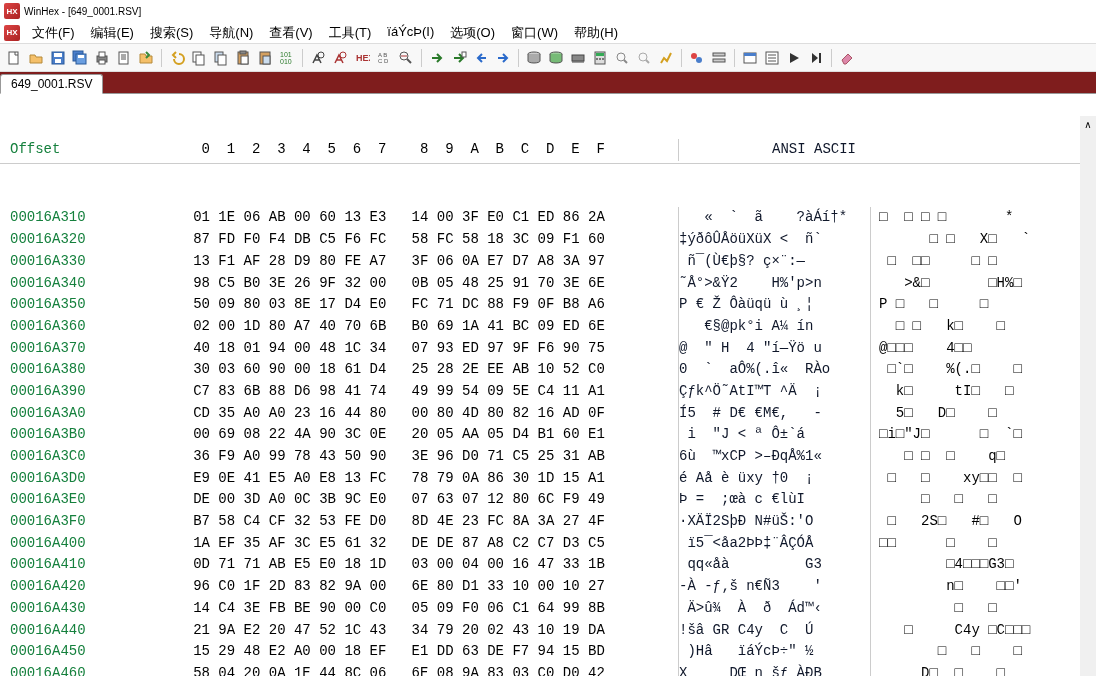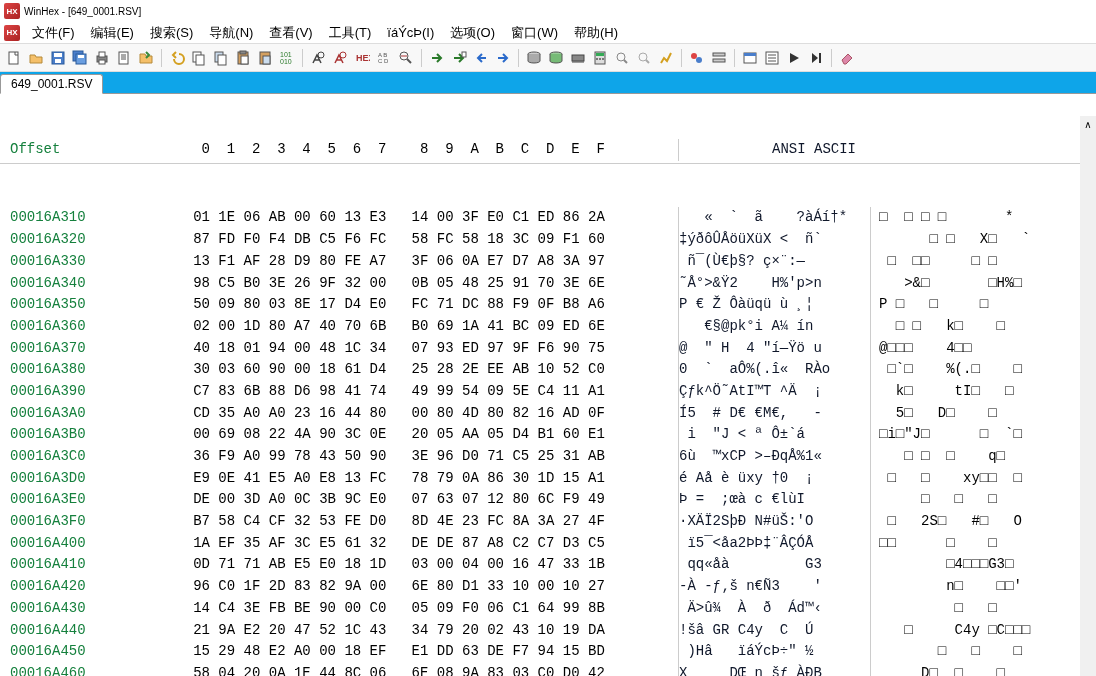--- a/index.html
+++ b/index.html
@@ -6,21 +6,21 @@
   body { font-family: "Microsoft YaHei", Arial, sans-serif; font-size: 12px; background: #fff; width: 1096px; height: 676px; overflow: hidden; }
   .titlebar { display: flex; align-items: center; height: 22px; padding: 2px 4px; background: #fff; }
   .titlebar .icon { width: 16px; height: 16px; margin-right: 4px; background: linear-gradient(135deg,#d44,#a22); border-radius: 2px; display:flex; align-items:center; justify-content:center; color:#fff; font-size:8px; font-weight:bold;}
   .titlebar .title { font-size: 10px; color: #000; }
   .menubar { display: flex; align-items: center; height: 22px; padding: 0 2px; background: #fff; border-bottom: 1px solid #ddd; }
   .menubar .icon { width: 16px; height: 16px; margin: 0 4px 0 2px; background: linear-gradient(135deg,#d44,#a22); border-radius: 2px; display:flex; align-items:center; justify-content:center; color:#fff; font-size:8px; font-weight:bold;}
   .menubar .menuitem { padding: 2px 8px; cursor: default; font-size: 13px; }
   .toolbar { display: flex; align-items: center; height: 28px; padding: 2px 4px; background: #f8f8f8; border-bottom: 1px solid #ddd; gap: 2px; }
   .toolbar .tbtn { width: 20px; height: 20px; display: flex; align-items: center; justify-content: center; cursor: default; border-radius: 2px; }
   .toolbar .sep { width: 1px; height: 18px; background: #ccc; margin: 0 3px; }
-  .tabbar { display: flex; align-items: flex-end; height: 22px; background: #0ea5e9; border-bottom: 1px solid #999;}
+  .tabbar { display: flex; align-items: flex-end; height: 22px; background: #7f1d1d; border-bottom: 1px solid #999;}
   .tab { padding: 2px 10px; background: #fff; border: 1px solid #999; border-bottom: 1px solid #fff; margin-bottom:-1px; border-radius: 3px 3px 0 0; font-size: 12px; }
   .hexview { font-family: Consolas, "Courier New", monospace; font-size: 14px; line-height: 1.55; white-space: pre; overflow: hidden; }
   .hexheader { display: flex; color: #3838e8; border-bottom: 1px solid #ccc; padding: 2px 0; }
   .hexrow { display: flex; }
   .col-offset { width: 112px; text-align: left; padding-left: 10px; color: #15803d; }
   .col-hex { width: 566px; text-align: center; color: #000; padding-left: 8px;}
   .col-ansi { width: 192px; text-align: left; color: #0f172a; border-left: 1px solid #ccc;}
   .col-utf8 { flex: 1; text-align: left; color: #000; padding-left: 8px; border-left: 1px solid #ccc;}
   .hexheader .col-ansi, .hexheader .col-utf8 { text-align: right; padding-right: 14px; }
   .scrollbar { position: absolute; right: 0; top: 116px; width: 16px; bottom: 0; background: #f0f0f0; display:flex; flex-direction:column; align-items:center; }
@@ -30,21 +30,21 @@
 </head>
 <body>
 
 <div class="titlebar">
   <span class="icon">HX</span>
   <span class="title">WinHex - [649_0001.RSV]</span>
 </div>
 
 <div class="menubar">
   <span class="icon">HX</span>
-  <div id="menu-container" style="display: flex; align-items: center;">
+  <div id="menu-container" style="display: flex;">
       <div class="menuitem">文件(F)</div>
       <div class="menuitem">编辑(E)</div>
       <div class="menuitem">搜索(S)</div>
       <div class="menuitem">导航(N)</div>
       <div class="menuitem">查看(V)</div>
       <div class="menuitem">工具(T)</div>
       <div class="menuitem">ïáÝcÞ(I)</div>
       <div class="menuitem">选项(O)</div>
       <div class="menuitem">窗口(W)</div>
       <div class="menuitem">帮助(H)</div>

